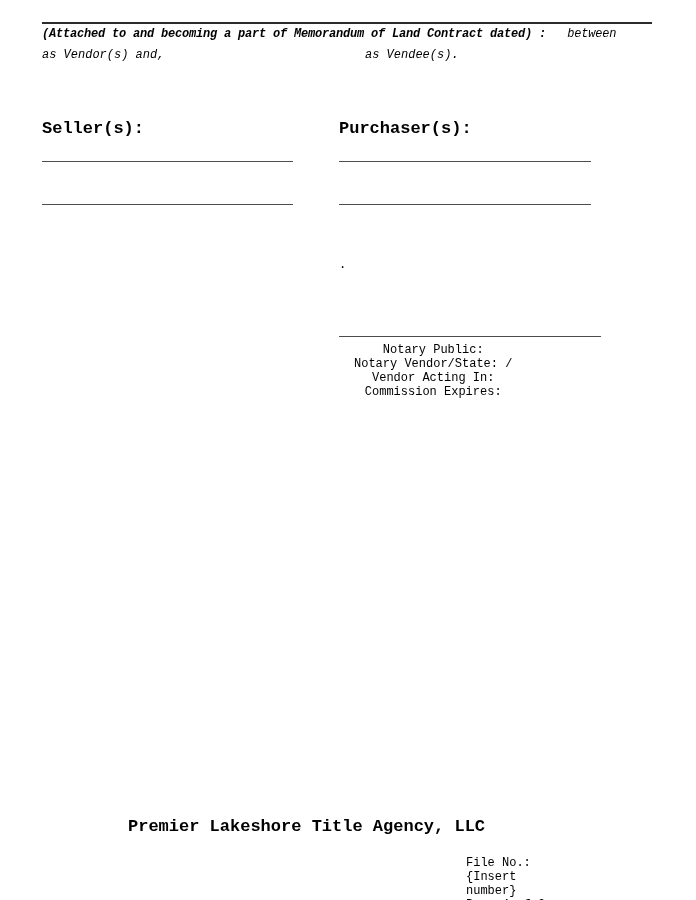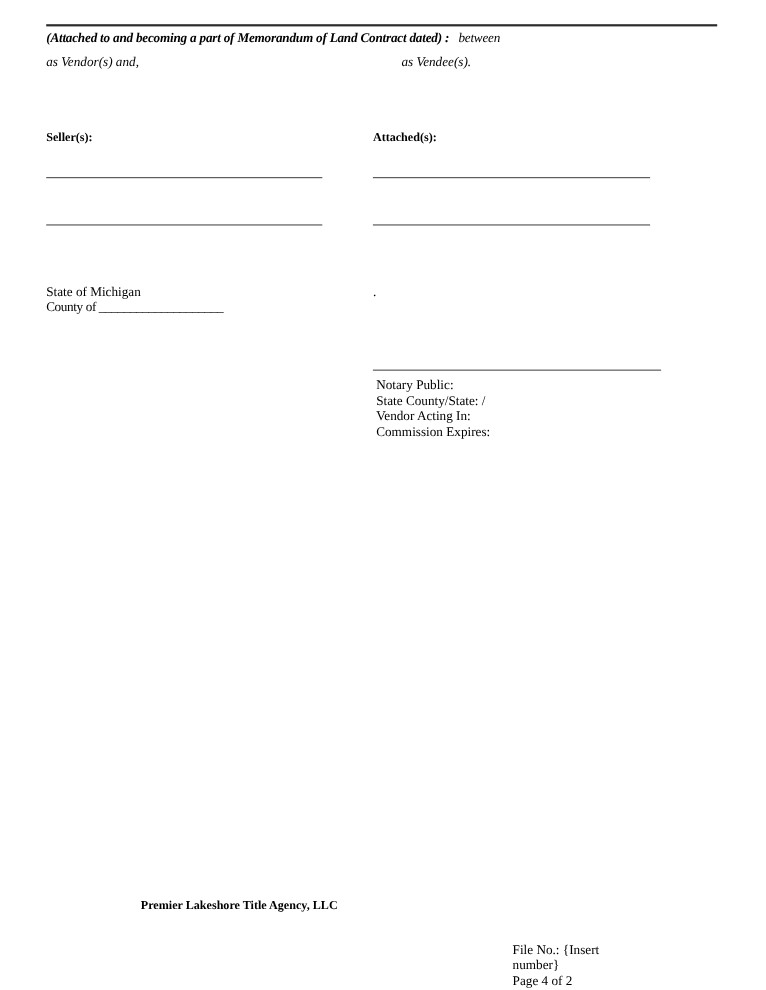--- a/index.html
+++ b/index.html
@@ -5,21 +5,21 @@
   html, body {
     margin: 0;
     padding: 0;
     background: #ffffff;
   }
   .page {
     position: relative;
     width: 696px;
     height: 900px;
     background: #ffffff;
-    font-family: Liberation Serif, serif;
+    font-family: Liberation Mono, monospace;
     font-size: 12px;
     color: #000000;
     overflow: hidden;
   }
   .abs { position: absolute; }
   .rule {
     position: absolute;
     height: 0;
     border-top: 2px solid #2b2b2b;
   }
@@ -33,21 +33,21 @@
     letter-spacing: -0.2px;
     white-space: nowrap;
   }
   .hdr-bold { font-weight: bold; }
   .hdr-line2 {
     position: relative;
     font-style: italic;
     height: 15px;
     margin-top: 7px;
   }
-  .bold-label { font-weight: bold; font-size: 11px; }
+  .bold-label { font-weight: bold; font-size: 17px; }
   .textline { line-height: 14px; }
   .block { line-height: 14px; }
   .tight { letter-spacing: -0.35px; white-space: nowrap; }
   .footer-file { width: 106px; line-height: 14px; margin-top: 40px; }
 </style>
 </head>
 <body>
 
 <div class="page">
 
@@ -59,42 +59,38 @@
       <span>&nbsp;</span>
       <span>between</span>
     </div>
     <div class="hdr-line2">
       <span class="abs" style="left:0; top:0;">as Vendor(s)  and,</span>
       <span class="abs" style="left:323px; top:0;">as Vendee(s).</span>
     </div>
   </div>
 
   <div class="abs bold-label" style="left:42px; top:119px;">Seller(s):</div>
-  <div class="abs bold-label" style="left:339px; top:119px;">Attached(s):</div>
+  <div class="abs bold-label" style="left:339px; top:119px;">Purchaser(s):</div>
 
   <div class="sigline" style="left:42px; top:161px; width:251px;"></div>
   <div class="sigline" style="left:42px; top:204px; width:251px;"></div>
 
   <div class="sigline" style="left:339px; top:161px; width:252px;"></div>
   <div class="sigline" style="left:339px; top:204px; width:252px;"></div>
 
-  <div class="abs block" style="left:42px; top:258px;">
-    <div class="textline">State of Michigan</div>
-    <div class="textline tight">County of ____________________</div>
-  </div>
 
   <div class="abs block" style="left:339px; top:258px; width:330px;">
     <div class="textline">.</div>
   </div>
 
   <div class="sigline" style="left:339px; top:336px; width:262px;"></div>
 
-  <div class="abs block" style="left:342px; top:343px;">
+  <div class="abs block" style="left:354px; top:343px;text-align:center;">
     <div class="textline">Notary Public:</div>
-    <div class="textline">State County/State: /</div>
+    <div class="textline">Notary Vendor/State: /</div>
     <div class="textline">Vendor Acting In:</div>
     <div class="textline">Commission Expires:</div>
   </div>
 
   <div class="abs bold-label" style="left:128px; top:817px;text-align:right;">Premier Lakeshore Title Agency, LLC</div>
 
   <div class="abs footer-file" style="left:466px; top:816px;">
     <div>File No.: {Insert number}</div>
     <div>Page 4 of 2</div>
   </div>

